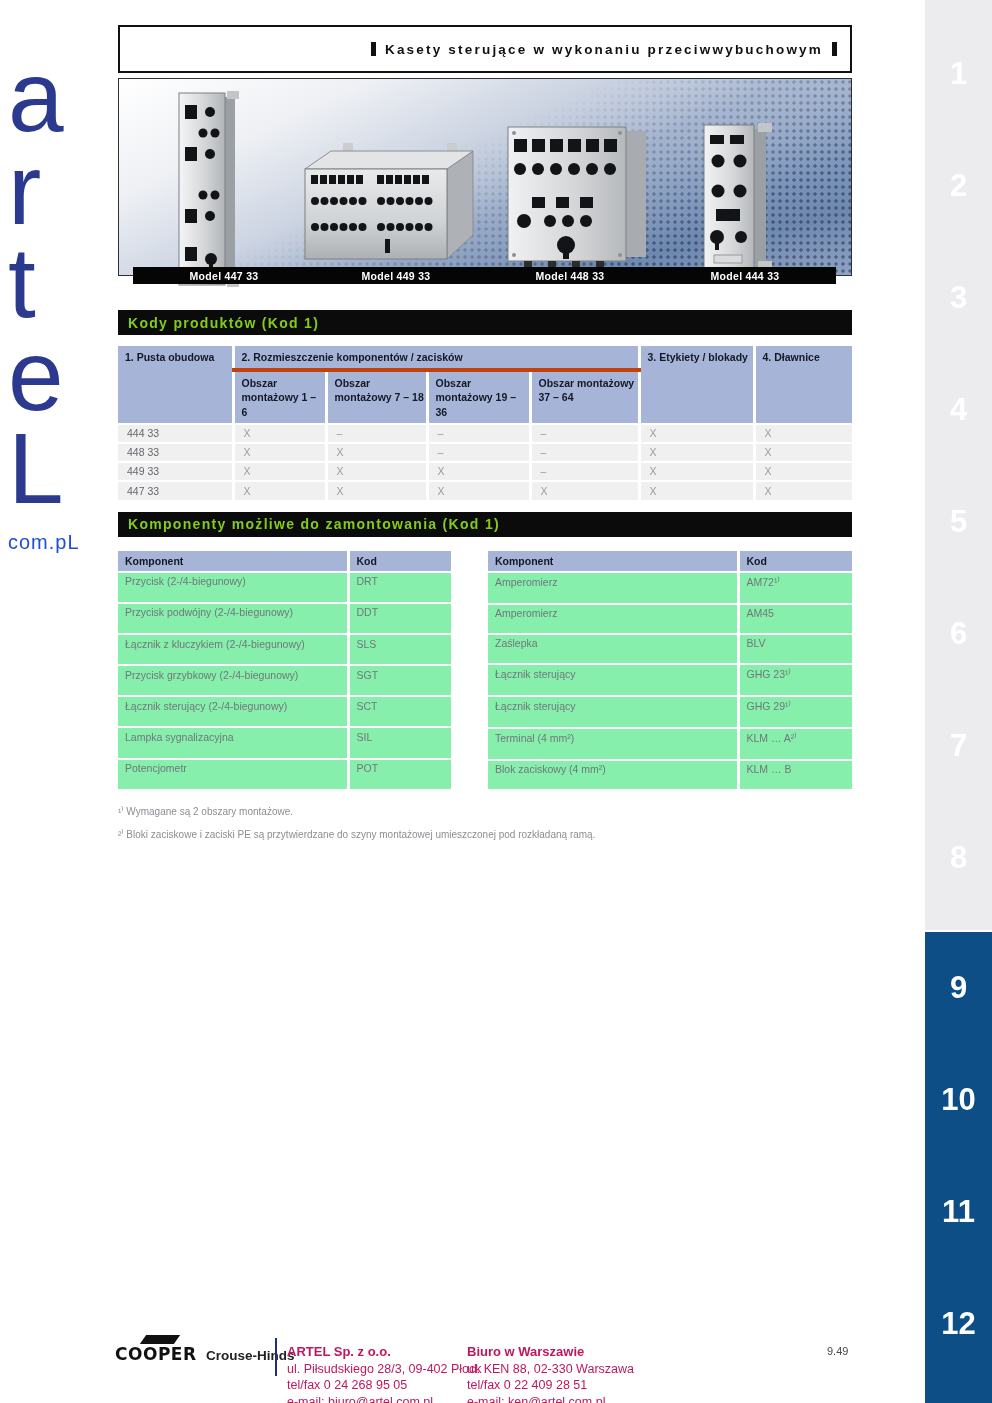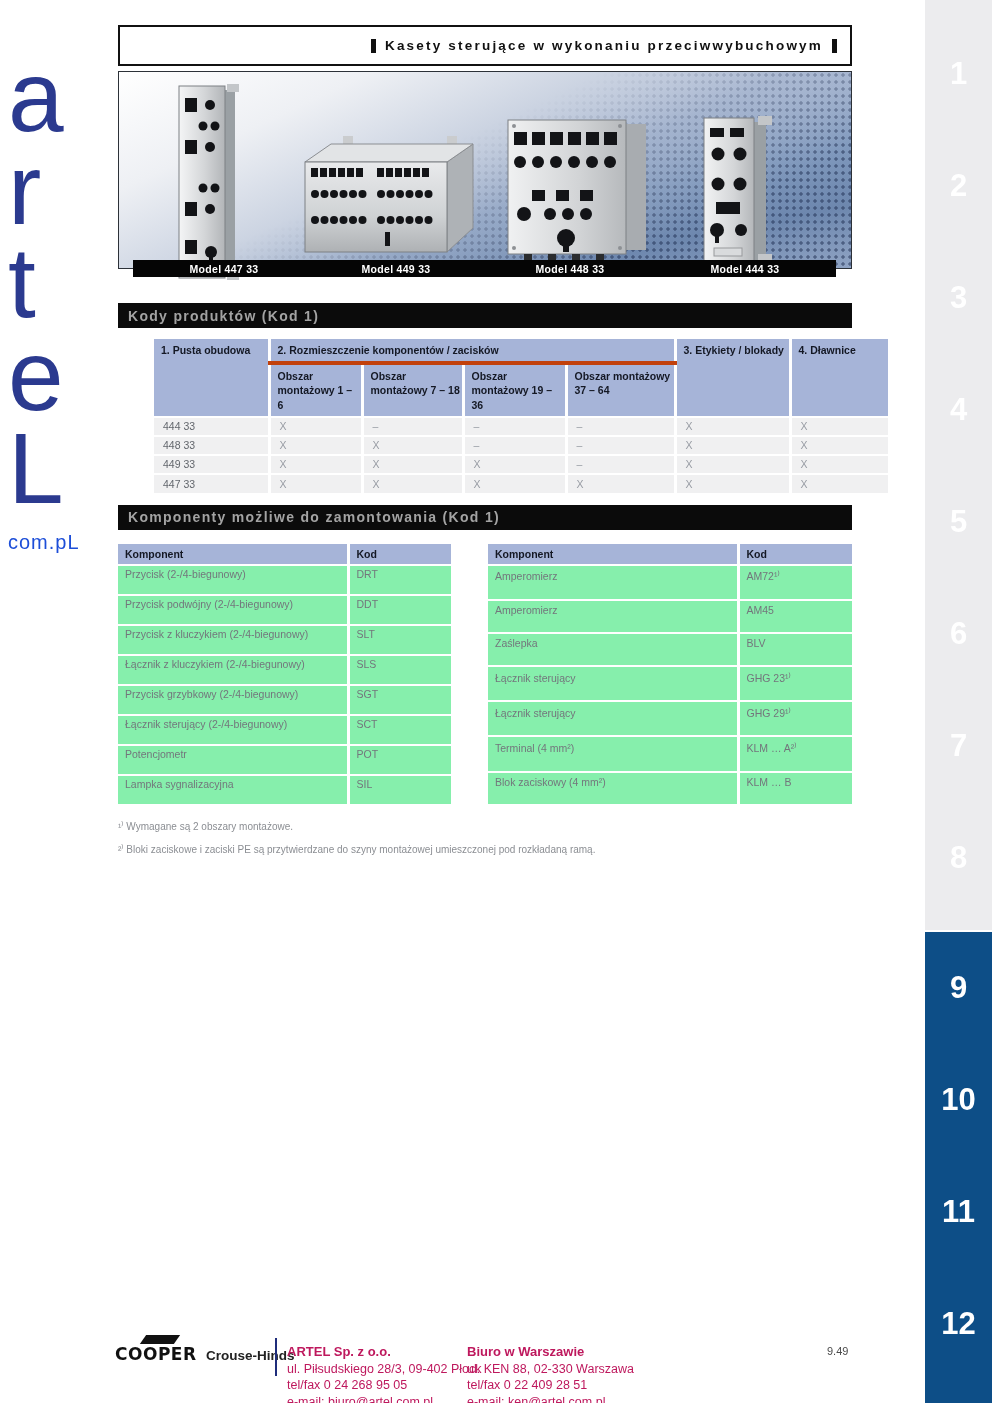--- a/index.html
+++ b/index.html
@@ -15,47 +15,47 @@
 
   
   .sidebar-top { position:absolute; right:0; top:0; width:67px; height:930px; background:#ececee; padding-top:18px; }
   .sidebar-bottom { position:absolute; right:0; top:932px; width:67px; height:471px; background:#0d4e87; }
   .tab { height:112px; display:flex; align-items:center; justify-content:center;
          font-size:31px; font-weight:bold; color:#fff; }
 
   
   .main { position:absolute; left:118px; top:25px; width:734px; }
 
-  .header-box { height:41px; border:2px solid #111; display:flex; align-items:center;
+  .header-box { height:48px; border:2px solid #111; display:flex; align-items:center;
                 justify-content:flex-end; padding-right:4px; background:#fff; }
   .header-title { font-weight:bold; font-size:13.5px; letter-spacing:2.2px; color:#111;
                   display:flex; align-items:center; }
   .tbar { display:inline-block; width:5px; height:14px; background:#111; margin:0 9px; }
 
   
   .hero { position:relative; margin-top:5px; height:198px; border:1px solid #2c3138;
     background:
       linear-gradient(155deg, #ffffff 0%, #eef0f4 22%, #ccd4e2 42%, rgba(170,184,208,.55) 58%, rgba(150,168,198,0) 78%),
       radial-gradient(circle at 3px 3px, rgba(25,40,75,.5) 1.4px, rgba(0,0,0,0) 2px),
       linear-gradient(168deg, #dde2ea 0%, #b6c2da 35%, #8099bd 65%, #6d87ae 82%, #90a4c4 100%);
     background-size:auto, 7px 7px, auto; }
   .product { position:absolute; }
   .mlabel { position:absolute; bottom:-9px; width:182px; height:17px; background:#050505; color:#fff;
             font-size:10.5px; font-weight:bold; display:flex; align-items:center; justify-content:center;
             letter-spacing:.3px; }
 
   
-  .section-bar { height:25px; background:#0b0b0b; color:#a3a3a3; display:flex; align-items:center;
+  .section-bar { height:25px; background:#0b0b0b; color:#84cc16; display:flex; align-items:center;
                  padding-left:10px; font-size:14px; font-weight:bold; letter-spacing:1.3px; }
   .section-bar.first { margin-top:34px; }
   .section-bar.second { margin-top:12px; }
 
   
   table { border-collapse:collapse; table-layout:fixed; }
-  .codes-table { width:734px; margin-top:11px;margin-left:36px; }
+  .codes-table { width:734px; margin-top:11px; }
   .codes-table th { background:#a6b4d8; color:#141824; font-size:10.5px; font-weight:bold;
                     text-align:left; padding:4px 0 4px 7px; vertical-align:top; line-height:1.35; }
   .codes-table td { background:#f0f0f1; font-size:10.5px; padding:2px 0 2px 9px; height:19px;
                     color:#989ca4; }
   .codes-table td.model-cell { color:#62666c; }
   .codes-table th, .codes-table td { border-left:3px solid #fff; }
   .codes-table tr > *:first-child { border-left:none; }
   .codes-table .subrow th { border-top:4px solid #c2410c; height:38px; }
   .codes-table .subrow th:first-child { border-left:3px solid #fff; }
   .codes-table tbody td { border-top:2px solid #fff; }
@@ -376,42 +376,38 @@
         <tbody id="comp-left-body">
             <tr>
               <td>Przycisk (2-/4-biegunowy)</td>
               <td>DRT</td>
             </tr>
             <tr>
               <td>Przycisk podwójny (2-/4-biegunowy)</td>
               <td>DDT</td>
             </tr>
             <tr>
-              <td>Przycisk z kluczykiem (2-/4-biegunowy)</td>
-              <td>SLT</td>
-            </tr>
-            <tr>
               <td>Łącznik z kluczykiem (2-/4-biegunowy)</td>
               <td>SLS</td>
             </tr>
             <tr>
               <td>Przycisk grzybkowy (2-/4-biegunowy)</td>
               <td>SGT</td>
             </tr>
             <tr>
               <td>Łącznik sterujący (2-/4-biegunowy)</td>
               <td>SCT</td>
             </tr>
             <tr>
+              <td>Lampka sygnalizacyjna</td>
+              <td>SIL</td>
+            </tr>
+            <tr>
               <td>Potencjometr</td>
               <td>POT</td>
-            </tr>
-            <tr>
-              <td>Lampka sygnalizacyjna</td>
-              <td>SIL</td>
             </tr>
           </tbody>
       </table>
 
       <table class="comp-table comp-right">
         <colgroup>
             <col style="width:250px">
             <col style="width:114px">
           </colgroup>
         <thead>

